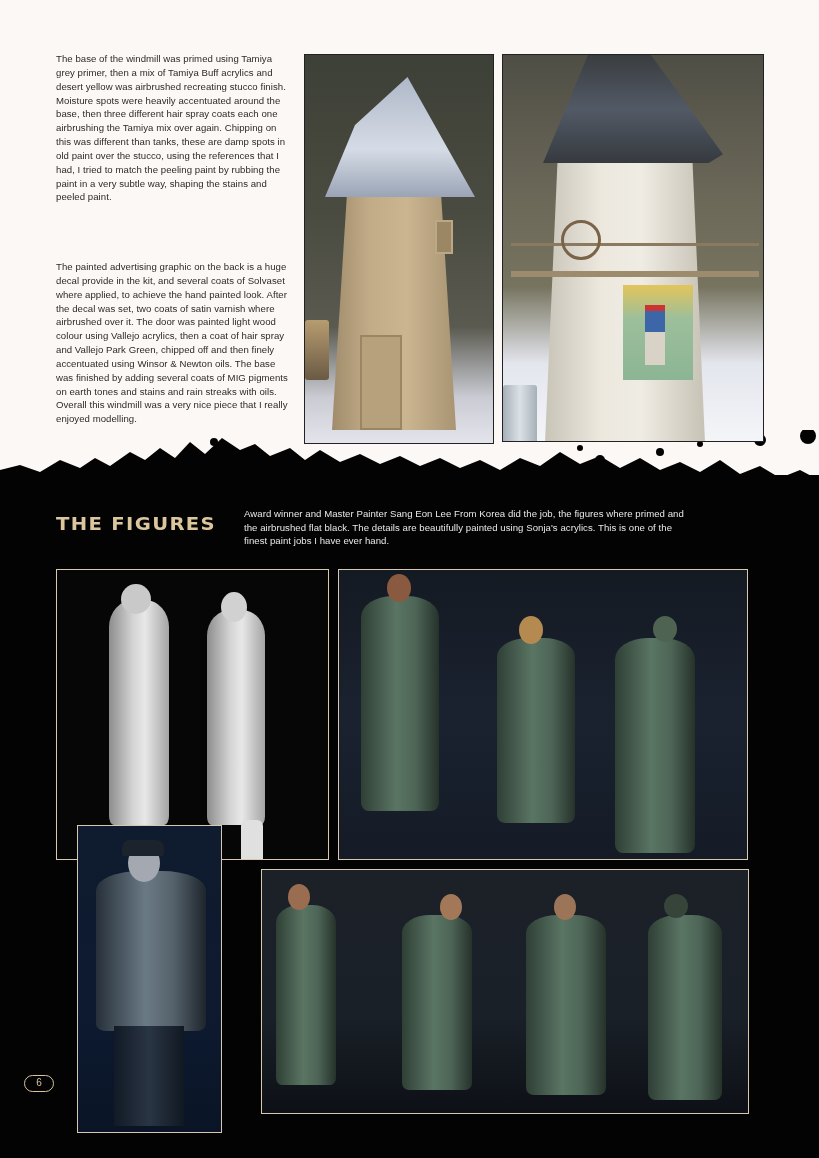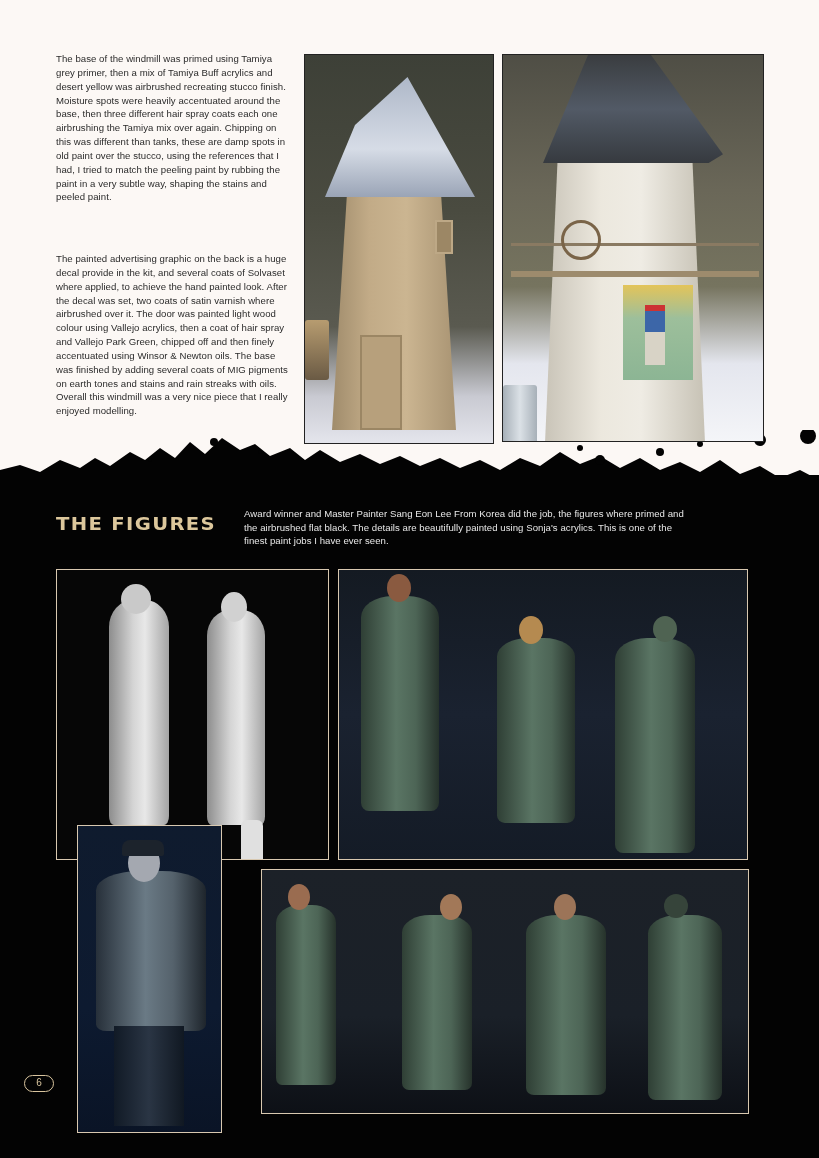--- a/index.html
+++ b/index.html
@@ -4,21 +4,21 @@
 <style>
   * { margin:0; padding:0; box-sizing:border-box; }
   html, body { width:819px; height:1158px; overflow:hidden; }
   body { position:relative; background:#030303; font-family:"Liberation Sans", sans-serif; }
 
   .top-area { position:absolute; left:0; top:0; width:819px; height:475px; background:#fcf8f5; }
   .grunge { position:absolute; left:0; top:430px; width:819px; height:90px; }
 
   .body-text { position:absolute; left:56px; width:236px; font-size:9.6px; line-height:13.85px; color:#2b2b2b; letter-spacing:0.05px; }
   .p1 { top:52px; }
-  .p2 { top:252px; }
+  .p2 { top:260px; }
 
   .photo { position:absolute; overflow:hidden; }
   .photo.light { border:1px solid #222; }
   .photo.dark { border:1px solid #d8c8b0; }
 
   
   .wm1 { left:304px; top:54px; width:190px; height:390px;
     background:linear-gradient(180deg,#3d4037 0%,#4a4b40 40%,#5a5a50 70%,#c9cad2 88%,#e4e5ec 100%); }
   .wm1 .tower { position:absolute; left:27px; top:140px; width:124px; height:235px;
     background:linear-gradient(90deg,#a08c6c 0%,#c2ab87 30%,#cbb591 60%,#a99473 100%);
@@ -98,21 +98,21 @@
   <div class="tower"></div>
   <div class="roof"></div>
   <div class="balcony"></div>
   <div class="wheel"></div>
   <div class="poster">
       <div class="man"></div>
     </div>
 </div>
 
 <h2 class="section-title">THE FIGURES</h2>
-<p class="intro">Award winner and Master Painter Sang Eon Lee From Korea did the job, the figures where primed and the airbrushed flat black. The details are beautifully painted using Sonja's acrylics. This is one of the finest paint jobs I have ever seen.</p>
+<p class="intro">Award winner and Master Painter Sang Eon Lee From Korea did the job, the figures where primed and the airbrushed flat black. The details are beautifully painted using Sonja's acrylics. This is one of the finest paint jobs I have ever hand.</p>
 
 <div class="photo dark fig1">
   <div class="figure grey-fig" style="left:52px;top:30px;width:60px;height:225px;"></div>
   <div class="head" style="left:64px;top:14px;width:30px;height:30px;background:#c9c9c9;"></div>
   <div class="figure grey-fig" style="left:150px;top:40px;width:58px;height:215px;"></div>
   <div class="head" style="left:164px;top:22px;width:26px;height:30px;background:#d1d1d1;"></div>
   <div style="position:absolute;left:184px;top:250px;width:22px;height:40px;background:#e0e0e0;border-radius:6px 6px 0 0;"></div>
 </div>
 
 <div class="photo dark fig2">

